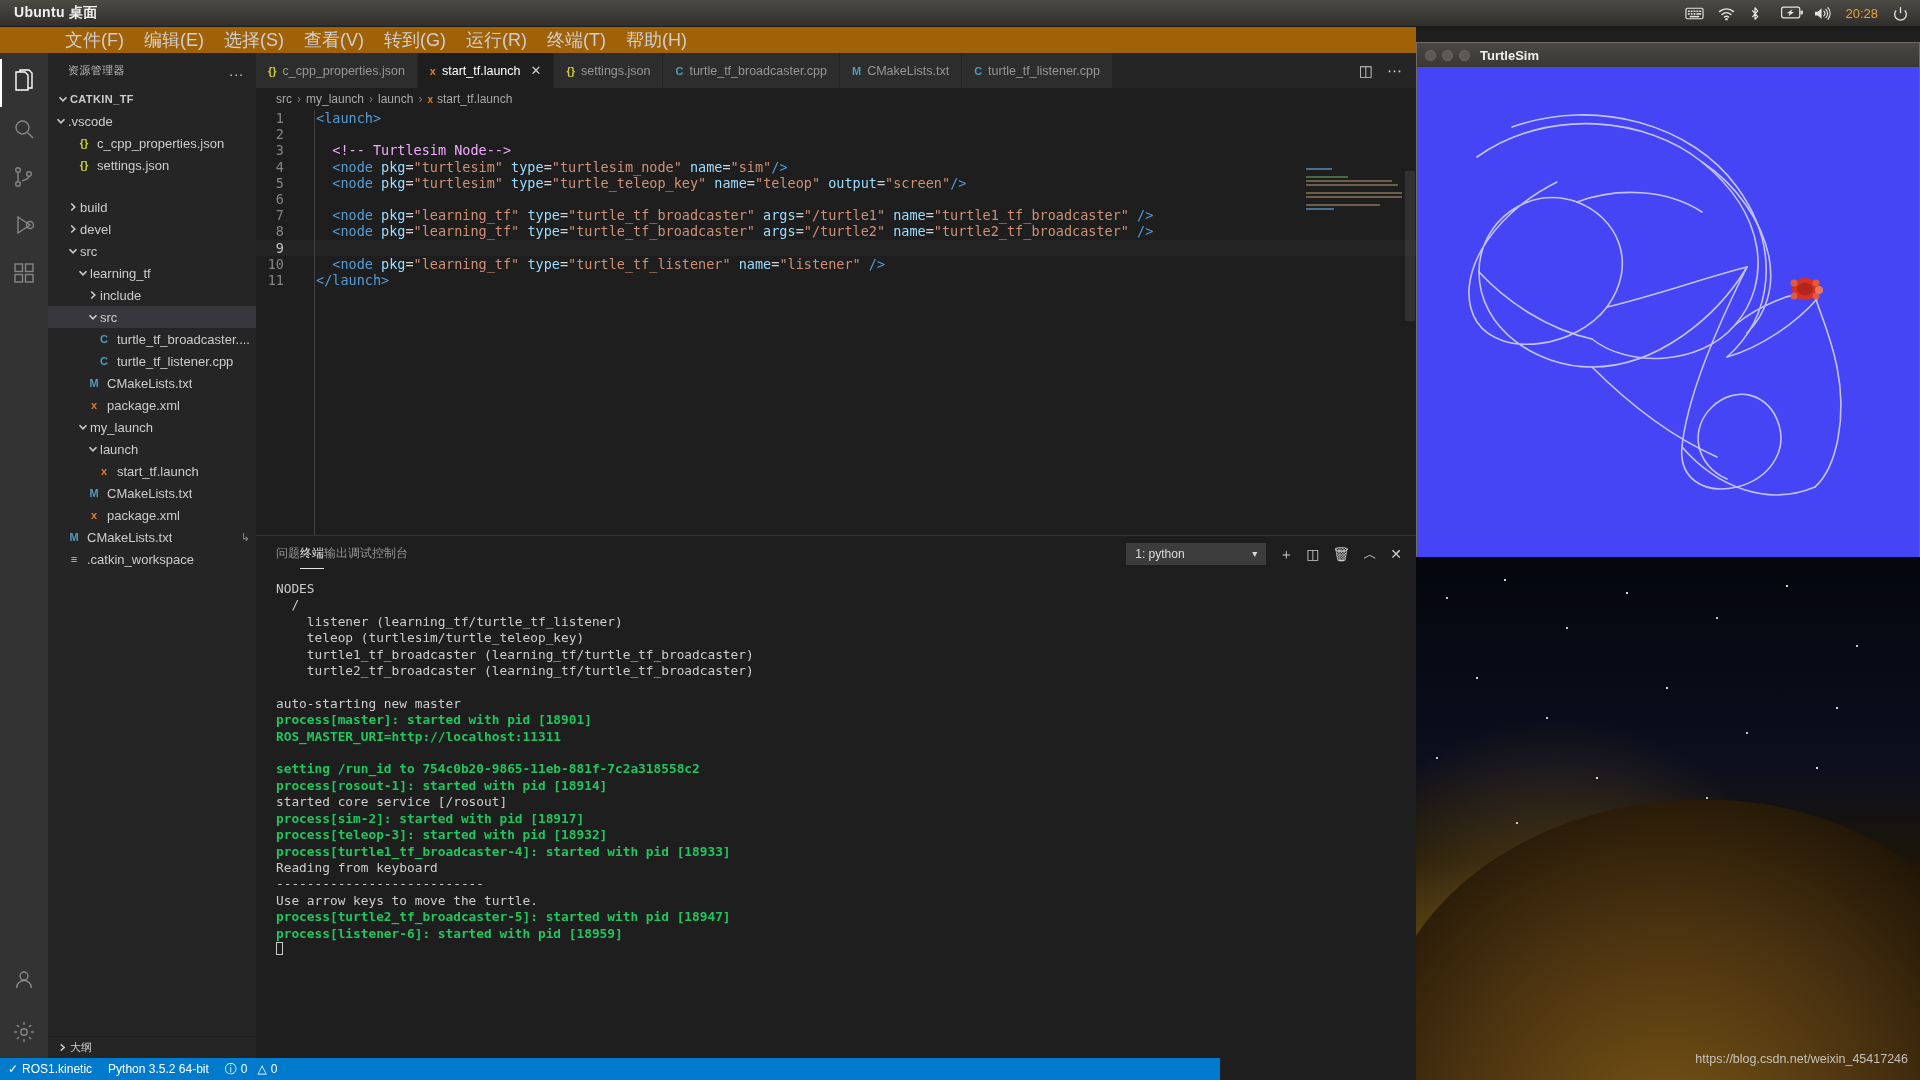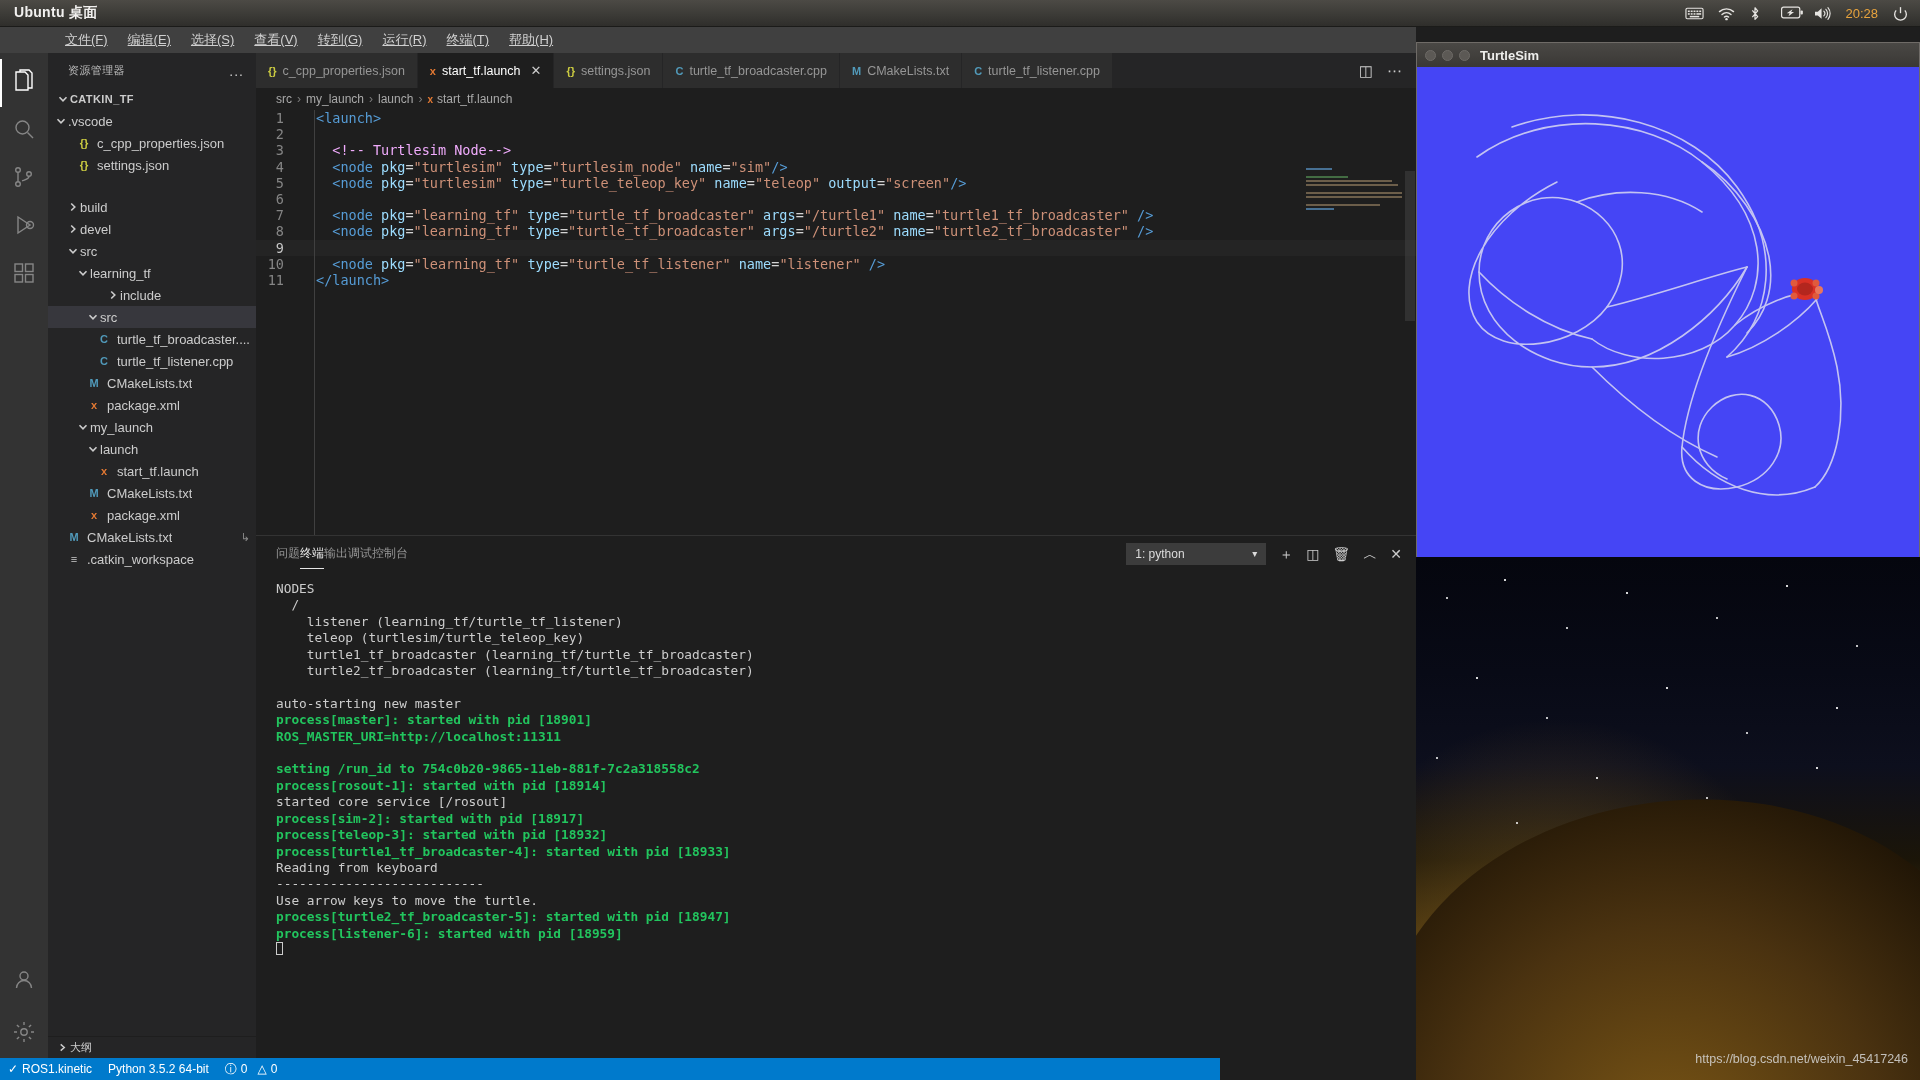--- a/index.html
+++ b/index.html
@@ -25,22 +25,22 @@
   .tray .ticon { width: 18px; height: 16px; display: inline-block; position: relative; }
   .tray .clock { color: #e8a33d; font-size: 13px; font-weight: normal; }
 
   
   .vscode {
     position: absolute; left: 0; top: 27px; width: 1416px; height: 1053px;
     background: #1e1e1e; color: #cccccc;
   }
   
   .menubar {
-    height: 26px; background: #404040; display: flex; align-items: center;
-    padding-left: 56px; font-size: 13px; color: #cfcfcf; gap: 2px; text-decoration: underline;
+    height: 26px; background: #a16207; display: flex; align-items: center;
+    padding-left: 56px; font-size: 18px; color: #cfcfcf; gap: 2px;
   }
   .menubar .mi { padding: 3px 9px; border-radius: 2px; white-space: nowrap; }
 
   
   .activitybar {
     position: absolute; left: 0; top: 26px; width: 48px; bottom: 22px;
     background: #333333; display: flex; flex-direction: column; align-items: center;
     padding-top: 6px;
   }
   .act {
@@ -430,21 +430,21 @@
             <span class="lbl">src</span>
           </div>
           <div class="row" style="padding-left: 28px;">
             <span class="chev">
               <svg viewBox="0 0 10 10">
                 <path d="M1.5 3.2 L5 6.8 L8.5 3.2"></path>
               </svg>
             </span>
             <span class="lbl">learning_tf</span>
           </div>
-          <div class="row" style="padding-left: 58px;">
+          <div class="row" style="padding-left: 38px;">
             <span class="chev">
               <svg viewBox="0 0 10 10">
                 <path d="M3.2 1.5 L6.8 5 L3.2 8.5"></path>
               </svg>
             </span>
             <span class="lbl">include</span>
           </div>
           <div class="row sel" style="padding-left: 38px;">
             <span class="chev">
               <svg viewBox="0 0 10 10">

